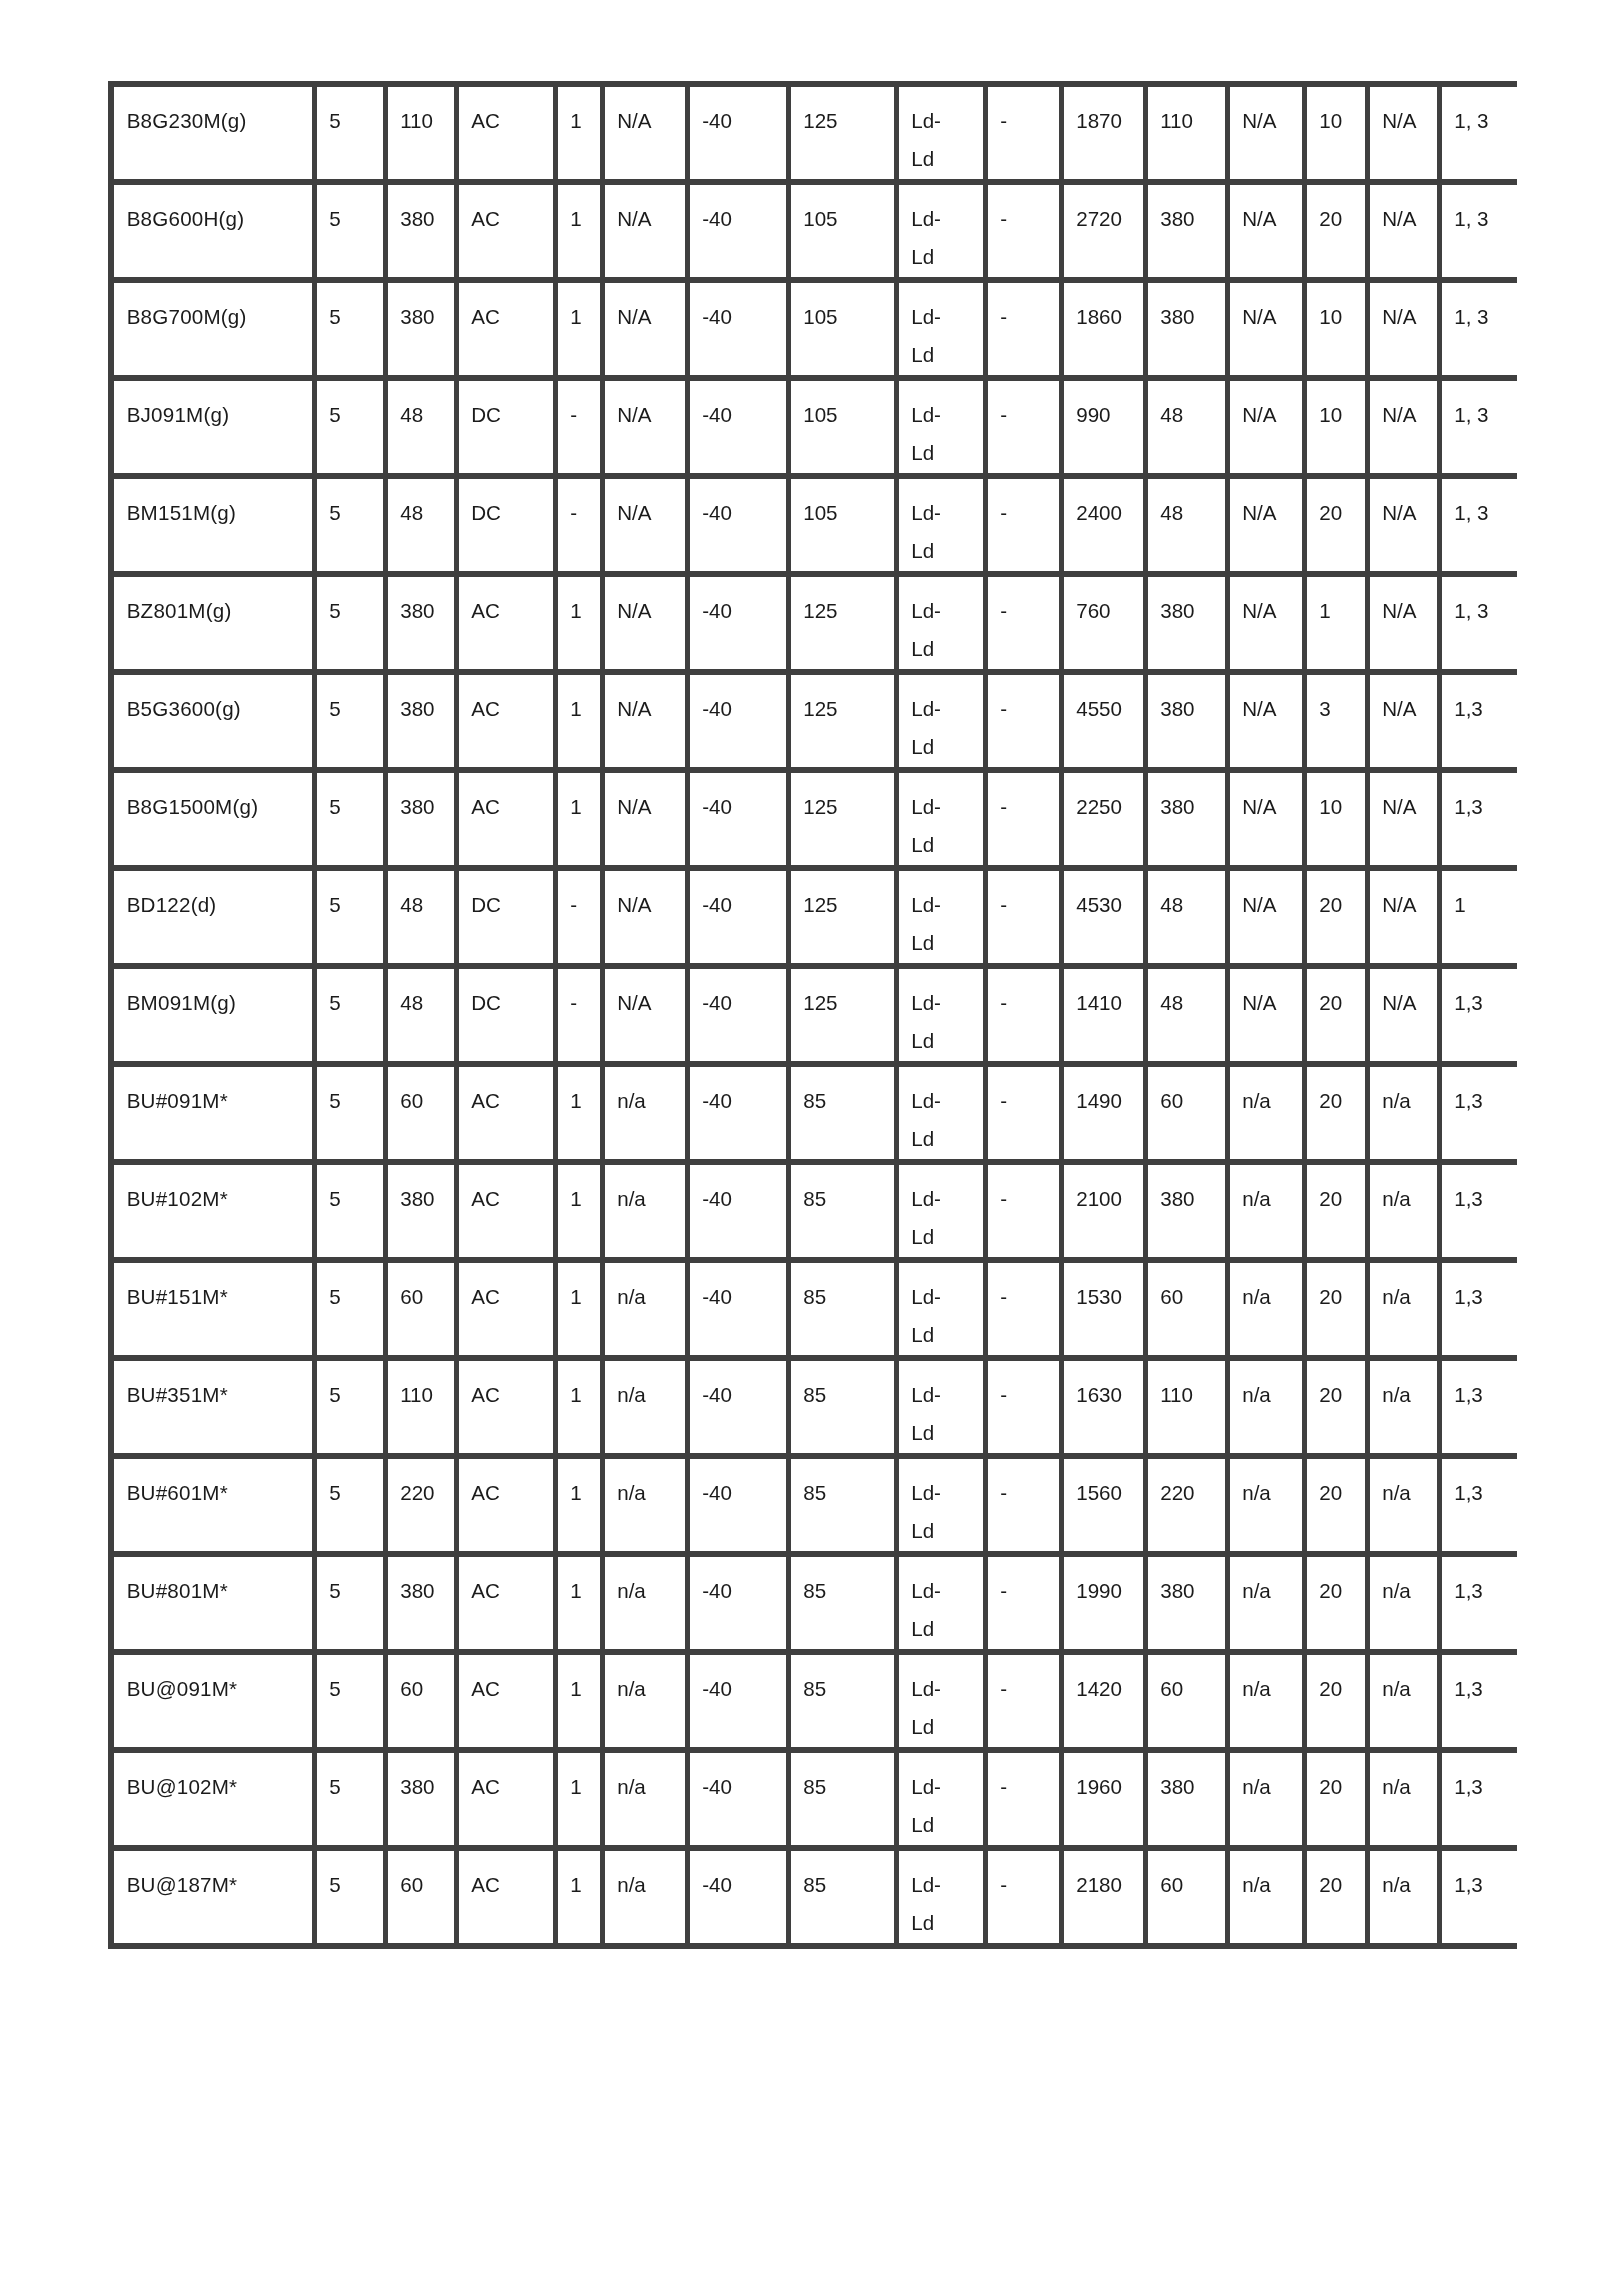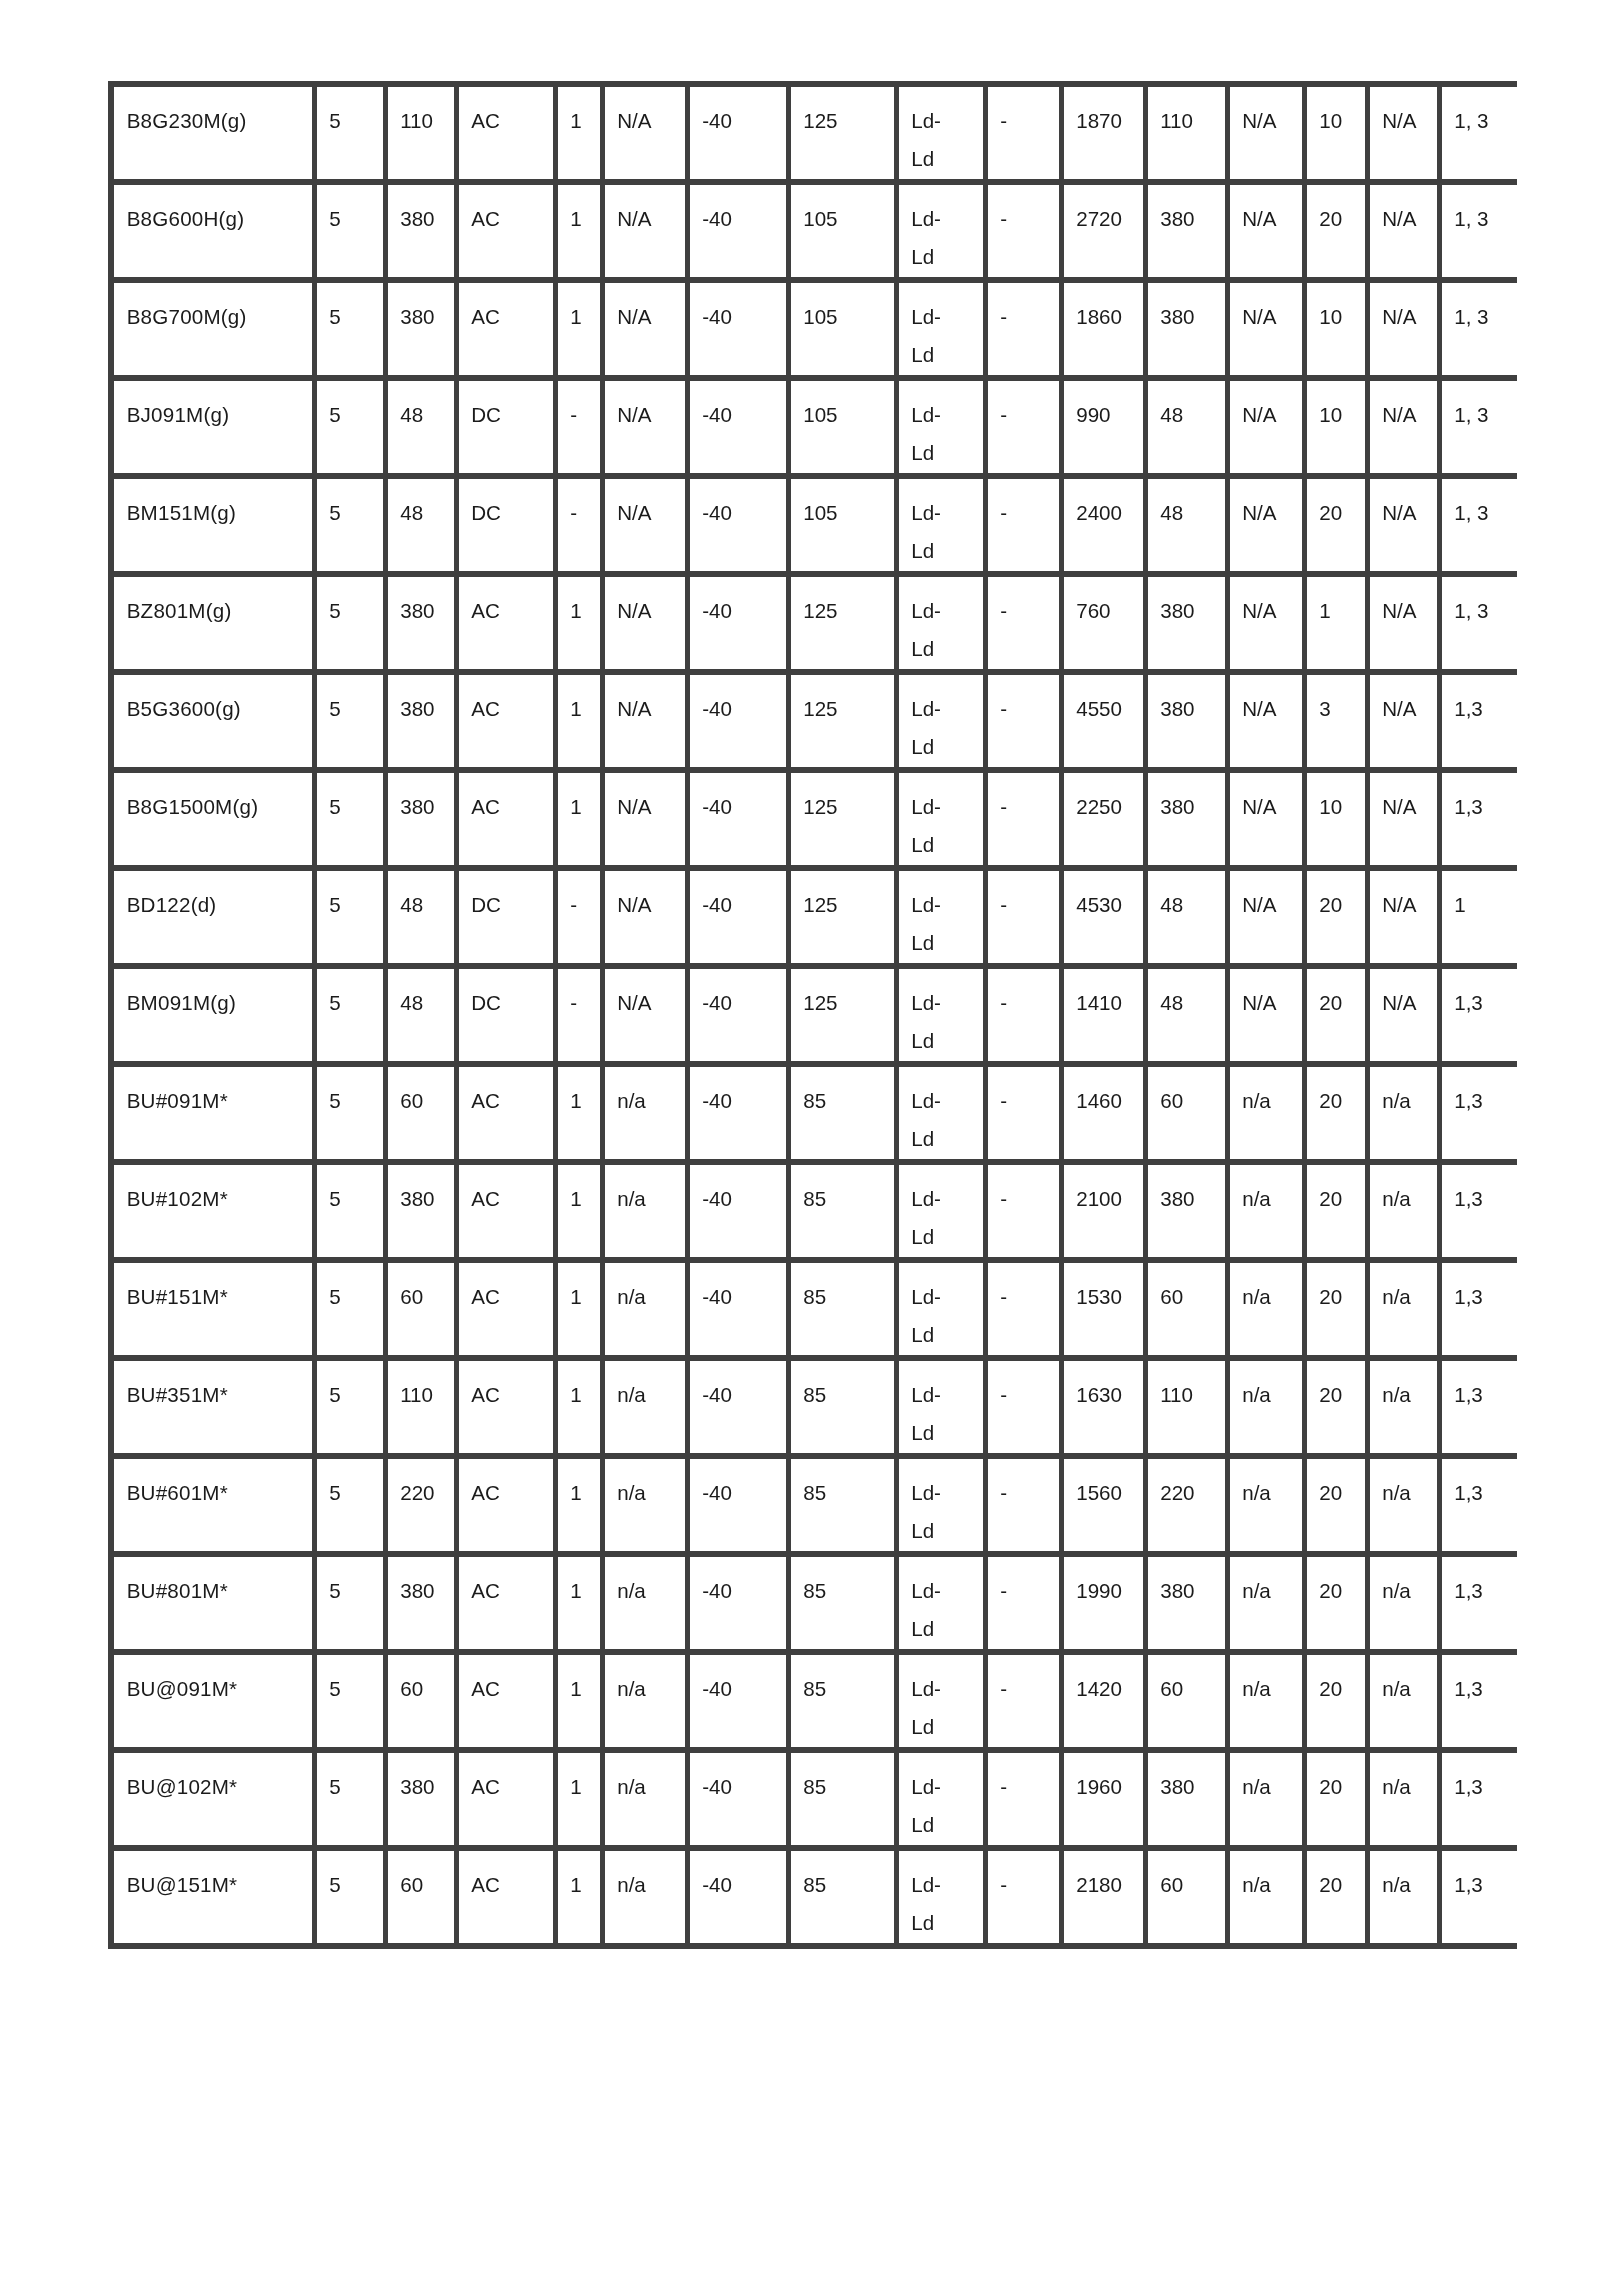--- a/index.html
+++ b/index.html
@@ -281,21 +281,21 @@
         <td>5</td>
         <td>60</td>
         <td>AC</td>
         <td>1</td>
         <td>n/a</td>
         <td>-40</td>
         <td>85</td>
         <td>Ld-
 Ld</td>
         <td>-</td>
-        <td>1460</td>
+        <td>1490</td>
         <td>60</td>
         <td>n/a</td>
         <td>20</td>
         <td>n/a</td>
         <td>1,3</td>
       </tr>
       <tr>
         <td>BU#102M*</td>
         <td>5</td>
         <td>380</td>
@@ -422,21 +422,21 @@
 Ld</td>
         <td>-</td>
         <td>1960</td>
         <td>380</td>
         <td>n/a</td>
         <td>20</td>
         <td>n/a</td>
         <td>1,3</td>
       </tr>
       <tr>
-        <td>BU@151M*</td>
+        <td>BU@187M*</td>
         <td>5</td>
         <td>60</td>
         <td>AC</td>
         <td>1</td>
         <td>n/a</td>
         <td>-40</td>
         <td>85</td>
         <td>Ld-
 Ld</td>
         <td>-</td>

